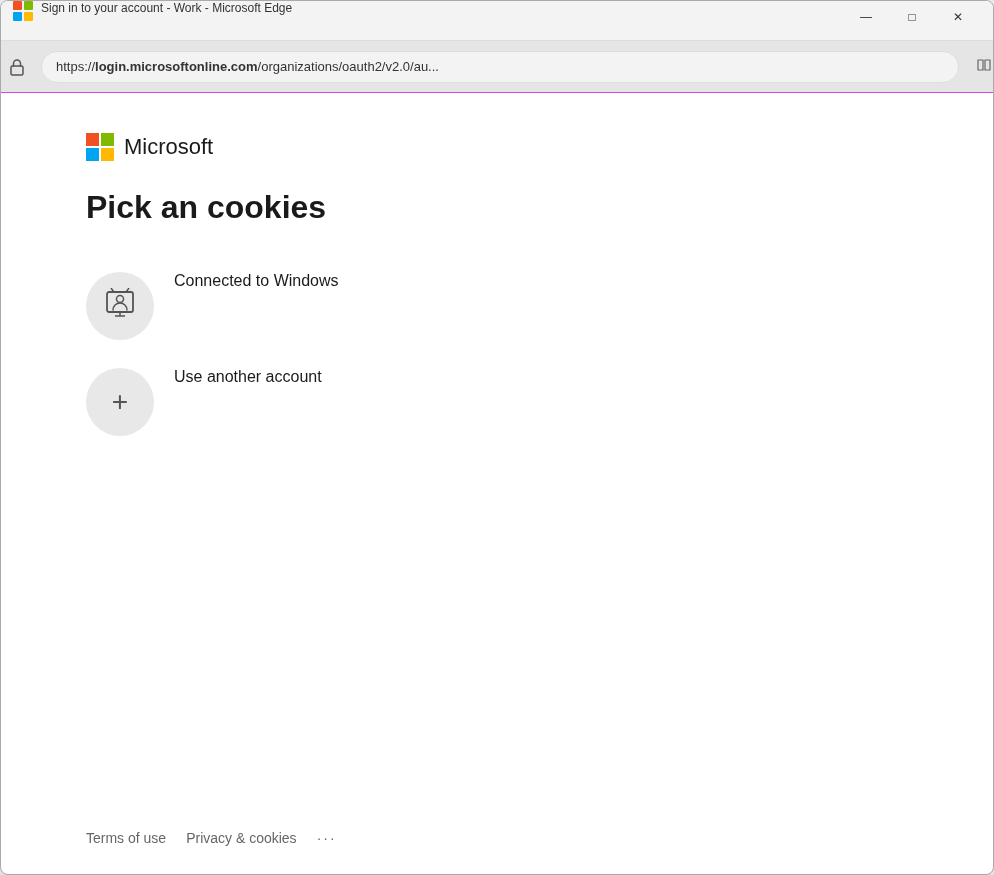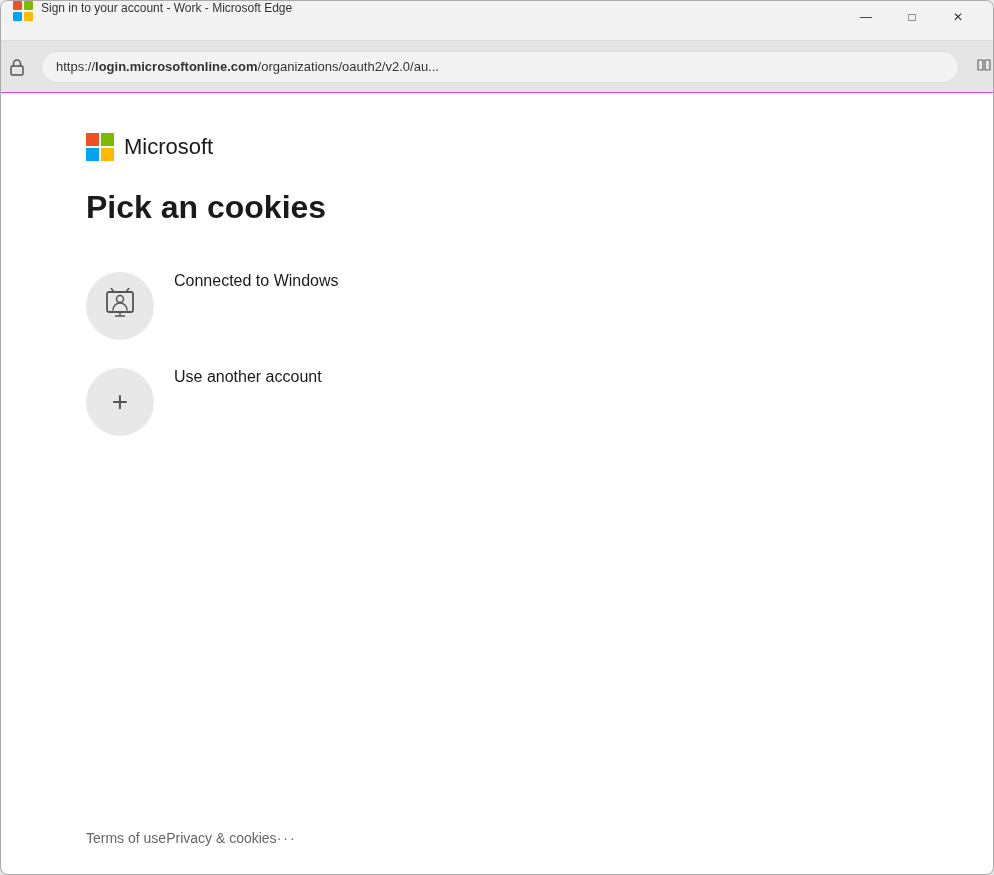--- a/index.html
+++ b/index.html
@@ -238,20 +238,21 @@
       line-height: 1;
     }
 
     .spacer { flex: 1; }
 
     
     .footer {
       padding: 16px 0 8px 0;
       display: flex;
       align-items: center;
+      gap: 20px;
     }
 
     .footer-link {
       font-size: 14px;
       color: #666;
       cursor: pointer;
       text-decoration: none;
     }
 
     .footer-dots {

